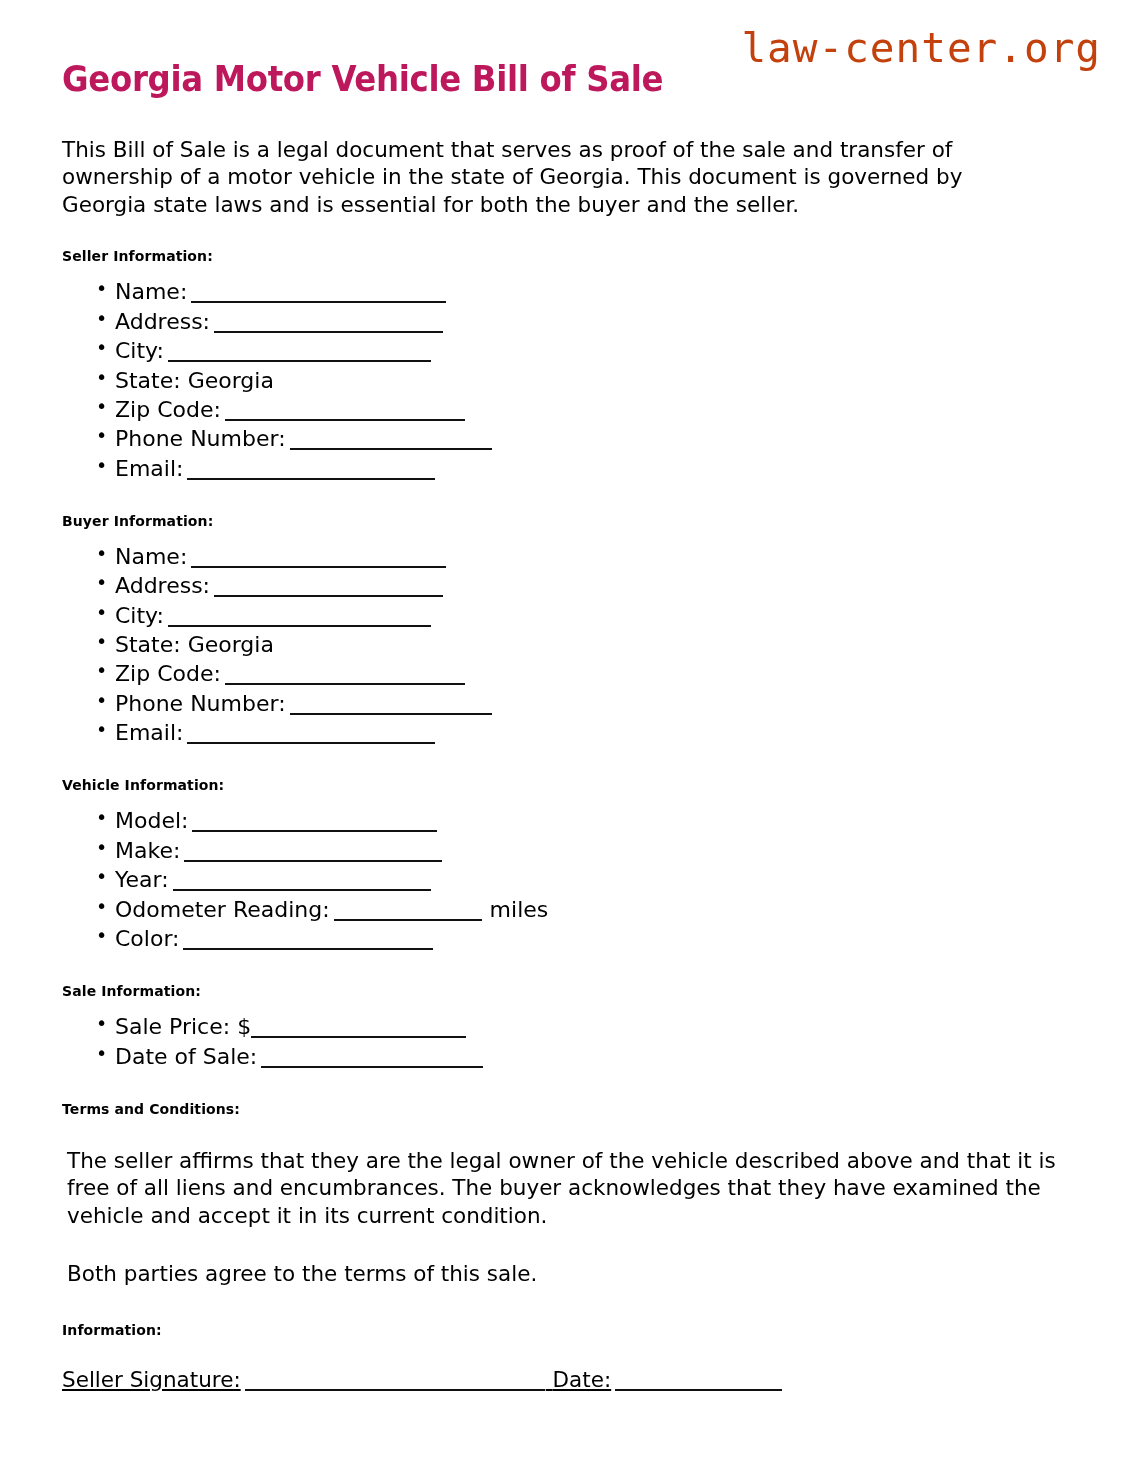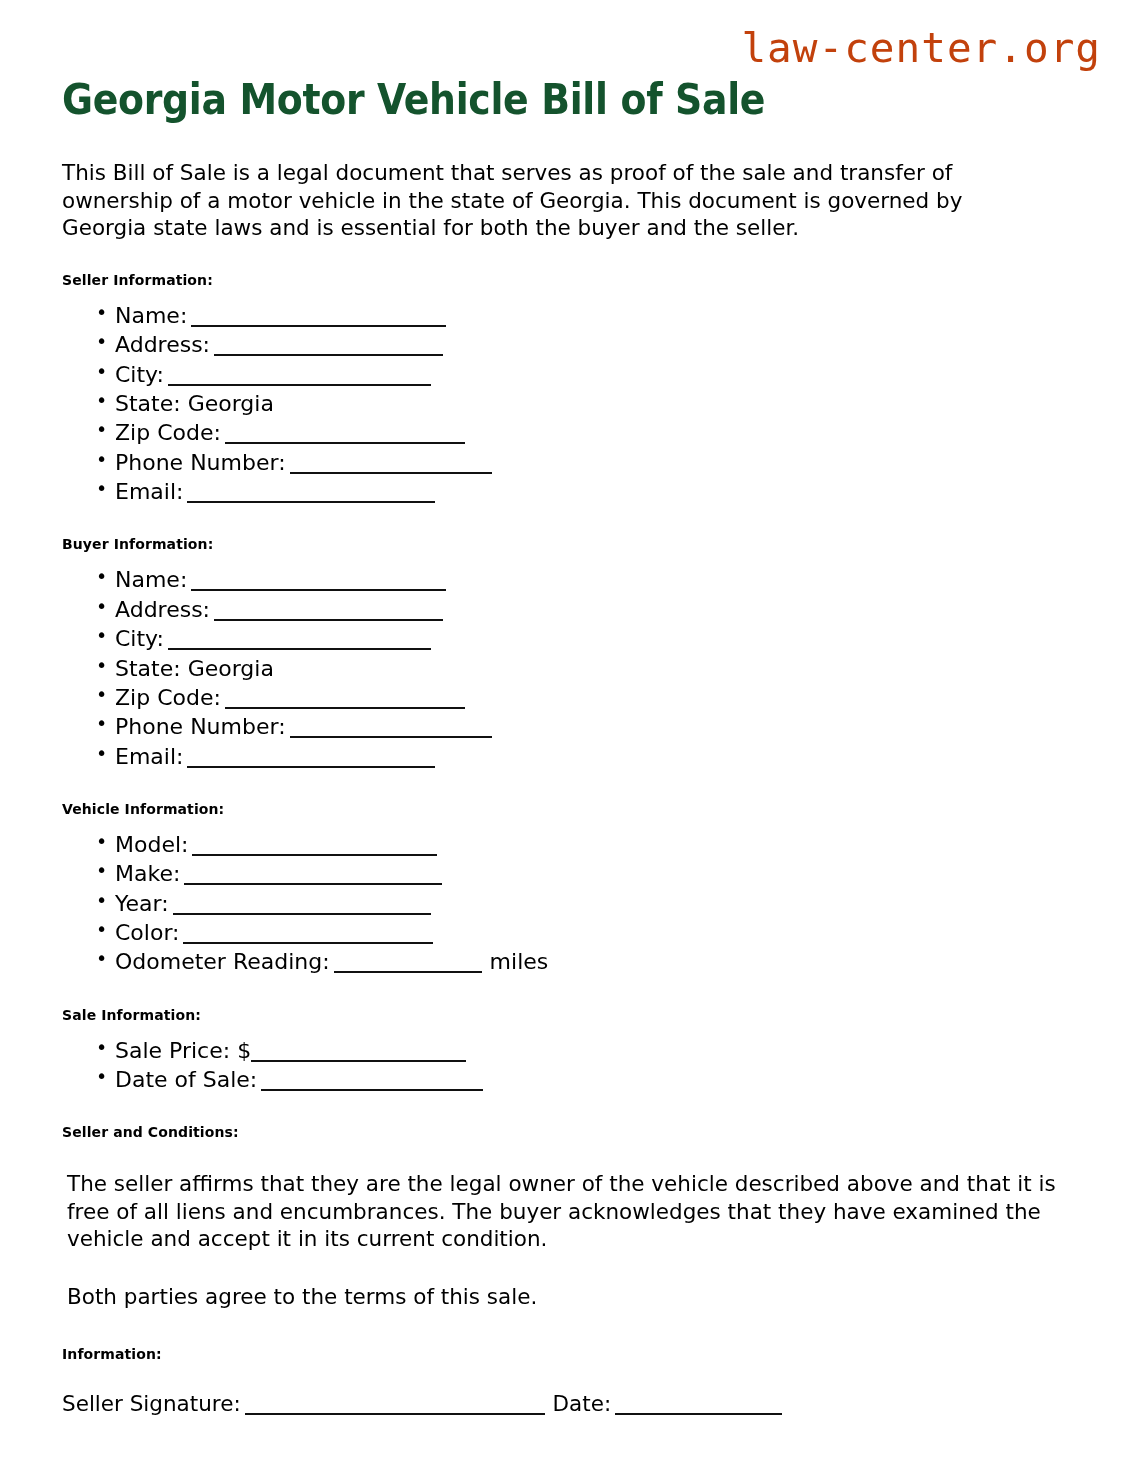--- a/index.html
+++ b/index.html
@@ -34,26 +34,26 @@
   }
   .content {
     position: absolute;
     left: 62px;
     top: 0;
     width: 1010px;
   }
   h1.doc-title {
     font-family: "DejaVu Sans Condensed", "DejaVu Sans", "Liberation Sans", sans-serif;
     font-weight: bold;
-    font-size: 42px;
+    font-size: 36px;
     line-height: 1.08;
     margin: 0;
-    padding-top: 77px;
+    padding-top: 60px;
     letter-spacing: -0.3px;
-    color: #14532d;
+    color: #be185d;
   }
   p.intro {
     font-size: 21.5px;
     line-height: 1.28;
     margin: 0;
     padding-top: 37px;
     max-width: 940px;
   }
   h2.section-heading {
     font-size: 14px;
@@ -97,20 +97,21 @@
     margin: 5px;
     padding-top: 25px;
     max-width: 1000px;
   }
   p.sig-line {
     font-size: 21.5px;
     line-height: 1.3;
     margin: 0;
     padding-top: 28px;
     white-space: nowrap;
+    text-decoration: underline;
   }
 </style>
 </head>
 <body>
 
 <div class="page">
 
   <div class="watermark">law-center.org</div>
 
   <div class="content">
@@ -139,31 +140,31 @@
         <li><span>Zip Code:</span><span class="blank" style="width: 240px;"></span></li>
         <li><span>Phone Number:</span><span class="blank" style="width: 202px;"></span></li>
         <li><span>Email:</span><span class="blank" style="width: 248px;"></span></li>
       </ul>
 
     <h2 class="section-heading">Vehicle Information:</h2>
     <ul class="field-list" id="vehicle-list">
         <li><span>Model:</span><span class="blank" style="width: 245px;"></span></li>
         <li><span>Make:</span><span class="blank" style="width: 258px;"></span></li>
         <li><span>Year:</span><span class="blank" style="width: 258px;"></span></li>
+        <li><span>Odometer Reading:</span><span class="blank" style="width: 148px;"></span><span> miles</span></li>
         <li><span>Color:</span><span class="blank" style="width: 250px;"></span></li>
-        <li><span>Odometer Reading:</span><span class="blank" style="width: 148px;"></span><span> miles</span></li>
       </ul>
 
     <h2 class="section-heading">Sale Information:</h2>
     <ul class="field-list" id="sale-list">
         <li><span>Sale Price: $</span><span class="blank tight" style="width: 215px;"></span></li>
         <li><span>Date of Sale:</span><span class="blank" style="width: 222px;"></span></li>
       </ul>
 
-    <h2 class="section-heading">Seller and Conditions:</h2>
+    <h2 class="section-heading">Terms and Conditions:</h2>
     <p class="body-text">The seller affirms that they are the legal owner of the vehicle described above and that it is free of all liens and encumbrances. The buyer acknowledges that they have examined the vehicle and accept it in its current condition.</p>
     <p class="body-text">Both parties agree to the terms of this sale.</p>
 
     <h2 class="section-heading">Information:</h2>
 
     <p class="sig-line">
       <span>Seller Signature:</span><span class="blank" id="sig-blank" style="width: 300px;"></span>
       <span>Date:</span><span class="blank" id="date-blank" style="width: 167px;"></span>
     </p>
 

